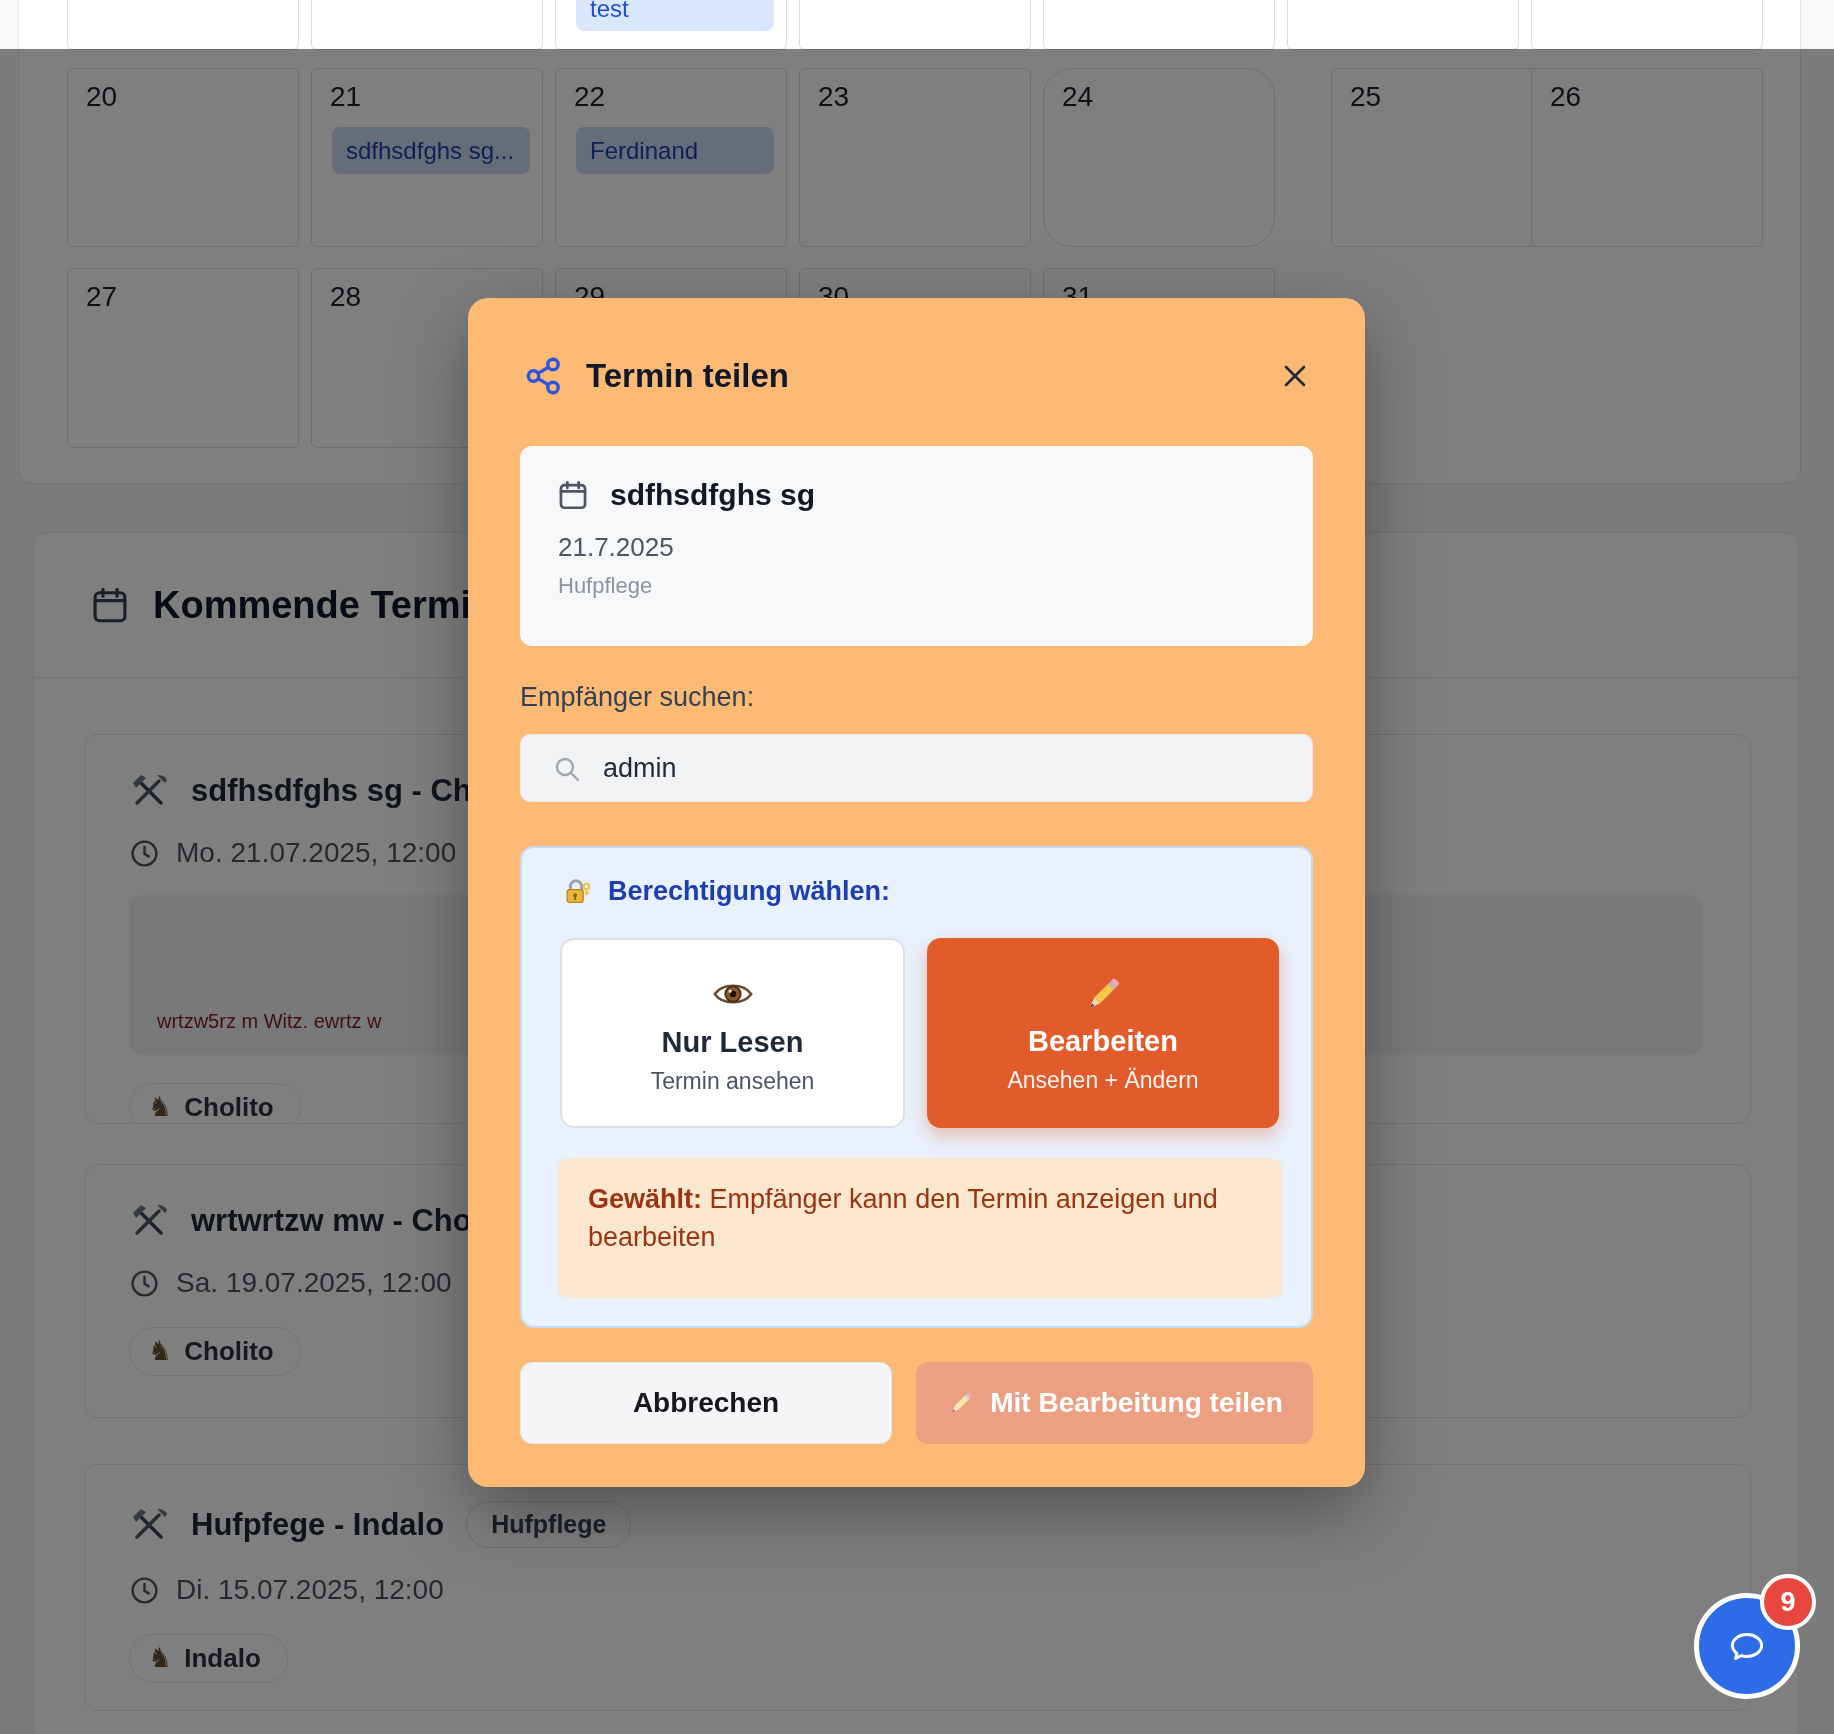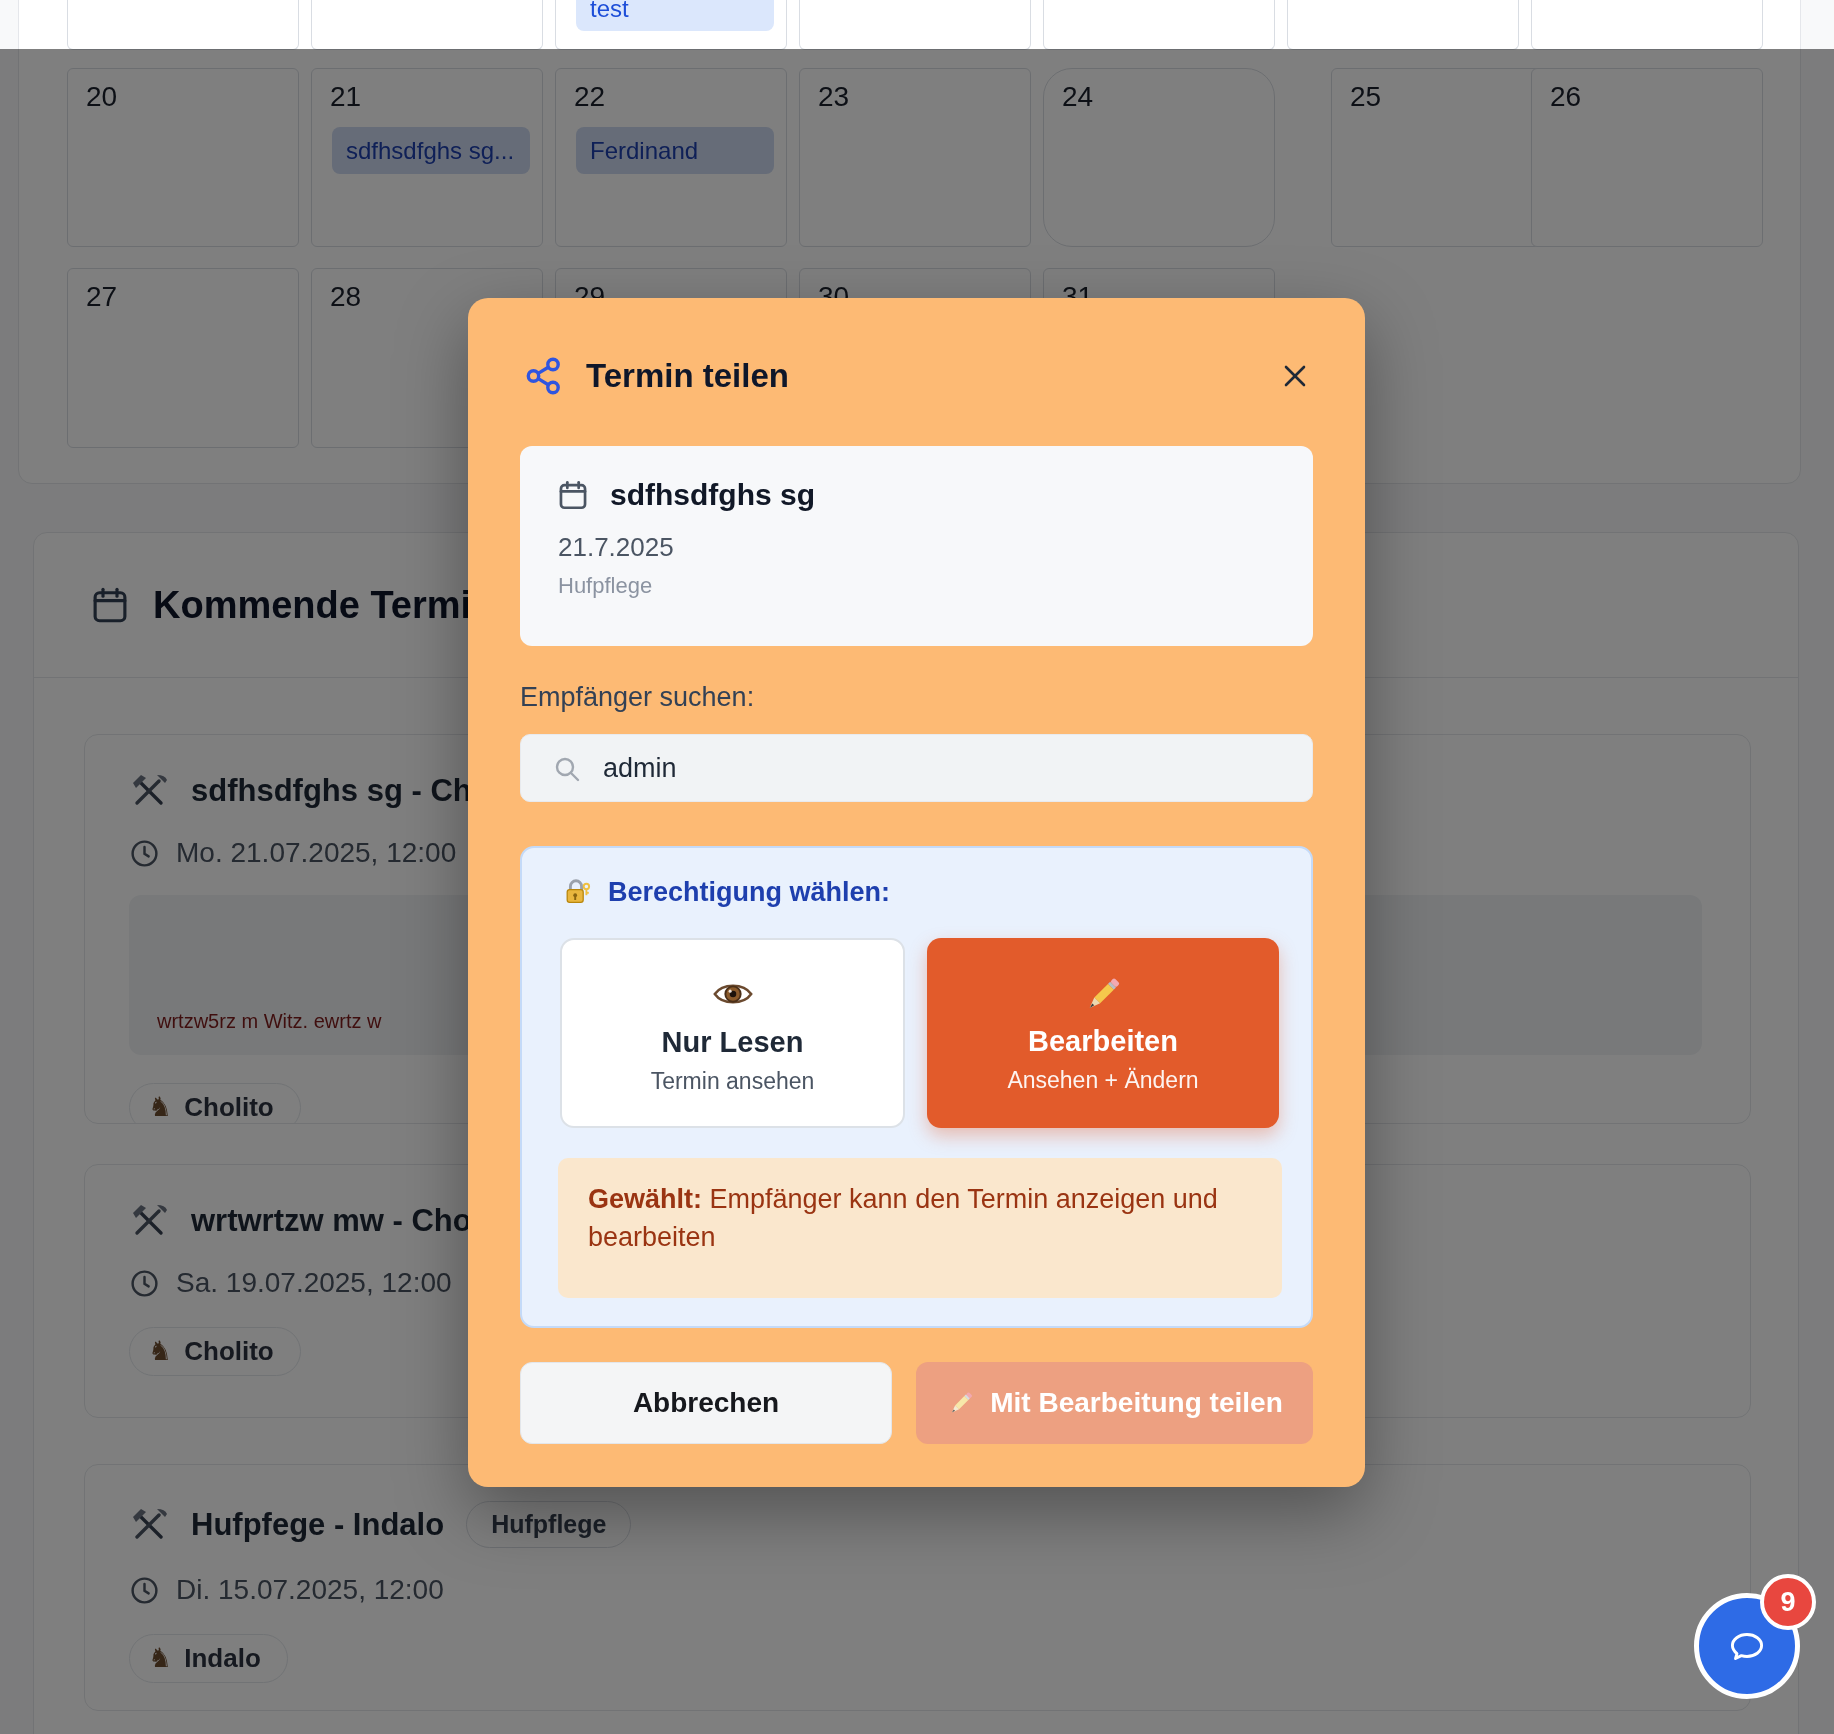--- a/index.html
+++ b/index.html
@@ -49,21 +49,21 @@
   .summary-date{margin-top:20px;margin-left:2px;font-size:26px;color:#4b5563;}
   .summary-cat{margin-top:10px;margin-left:2px;font-size:22px;color:#8b93a1;}
   .recipient-label{position:absolute;left:52px;top:384px;font-size:27px;color:#334155;}
   .search-wrap{position:absolute;left:52px;top:436px;width:793px;height:68px;}
   .search-input{width:100%;height:100%;background:#f1f3f5;border:1px solid #e8eaee;border-radius:10px;
                 font-size:27px;color:#1f2937;padding:0 20px 0 82px;box-sizing:border-box;outline:none;
                 font-family:"Liberation Sans","DejaVu Sans",sans-serif;}
   .search-icon{position:absolute;left:32px;top:20px;line-height:0;}
   .perm-box{position:absolute;left:52px;top:548px;width:793px;height:482px;background:#e9f1fd;
             border:2px solid #c4daf8;border-radius:14px;box-sizing:border-box;}
-  .perm-head{position:absolute;left:38px;top:28px;display:flex;align-items:center;gap:16px;
+  .perm-head{position:absolute;left:38px;top:28px;display:flex;gap:16px;
              font-size:27px;font-weight:700;color:#1e3fae;}
   .perm-option{position:absolute;top:90px;height:190px;border-radius:14px;display:flex;flex-direction:column;
                align-items:center;justify-content:center;gap:9px;cursor:pointer;box-sizing:border-box;}
   .opt-read{left:38px;width:345px;background:#fff;border:2px solid #dce1e7;}
   .opt-edit{left:405px;width:352px;background:#e25b2b;border:none;box-shadow:0 8px 18px rgba(226,91,43,0.35);}
   .opt-title{font-size:29px;font-weight:700;color:#1f2937;}
   .opt-sub{font-size:23px;color:#4b5563;}
   .opt-edit .opt-title{color:#fff;}
   .opt-edit .opt-sub{color:rgba(255,255,255,0.93);}
   .chosen-note{position:absolute;left:36px;top:310px;width:724px;height:140px;background:#fae7cd;border-radius:10px;

